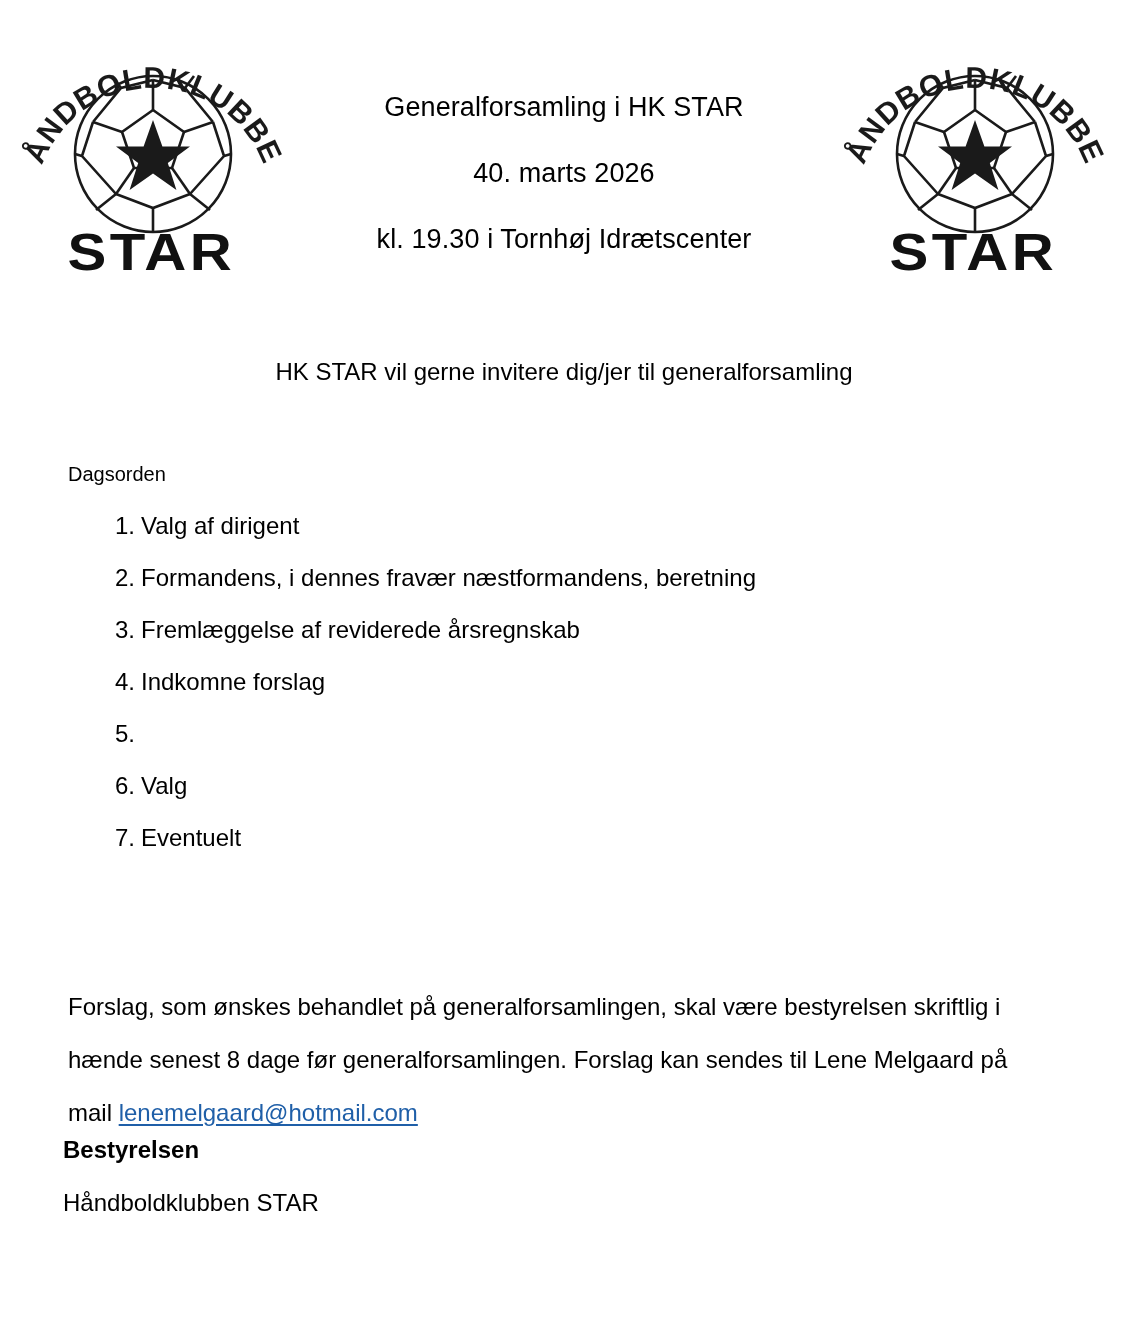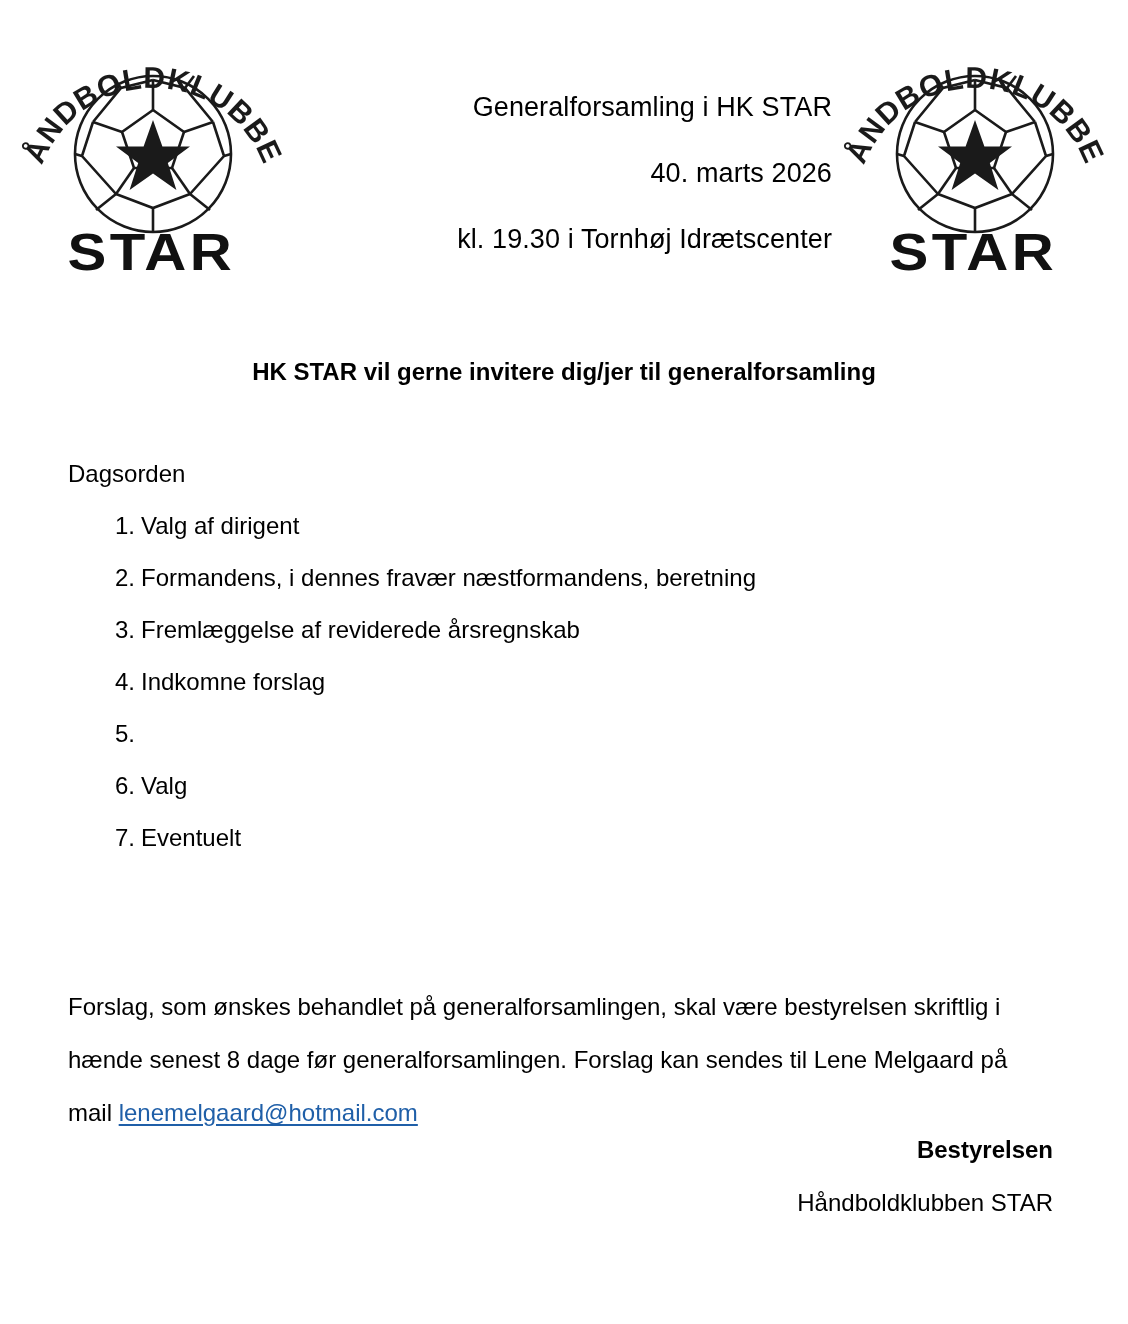--- a/index.html
+++ b/index.html
@@ -35,46 +35,45 @@
   }
   .logo.left  { left: 18px; }
   .logo.right { left: 840px; }
   .logo svg { display: block; width: 100%; height: 100%; }
 
   .header-titles {
     position: absolute;
     top: 74px;
     left: 296px;
     width: 536px;
-    text-align: right;
+    text-align: center;
   }
   .header-titles .title-line {
     font-size: 27px;
     line-height: 66px;
     white-space: nowrap;
     letter-spacing: 0.1px;
   }
 
   
   .invite-line {
     position: absolute;
     top: 356px;
     left: 64px;
     width: 1000px;
     text-align: center;
     font-size: 24px;
     line-height: 32px;
-    font-weight: bold;
   }
 
   .agenda-heading {
     position: absolute;
     top: 458px;
     left: 68px;
-    font-size: 24px;
+    font-size: 20px;
     line-height: 32px;
   }
 
   .agenda-list {
     position: absolute;
     top: 508px;
     left: 68px;
     width: 940px;
     margin: 0;
     padding: 0;
@@ -109,23 +108,23 @@
 
   a.doclink {
     color: #1F5FA8;
     text-decoration: underline;
     text-underline-offset: 3px;
   }
 
   .signoff {
     position: absolute;
     top: 1123px;
-    left: 53px;
+    left: 63px;
     width: 1000px;
-    text-align: right;
+    text-align: left;
   }
   .signoff .line {
     font-size: 24px;
     line-height: 53px;
   }
   .signoff .line.bold { font-weight: bold; }
 </style>
 </head>
 <body>
 

